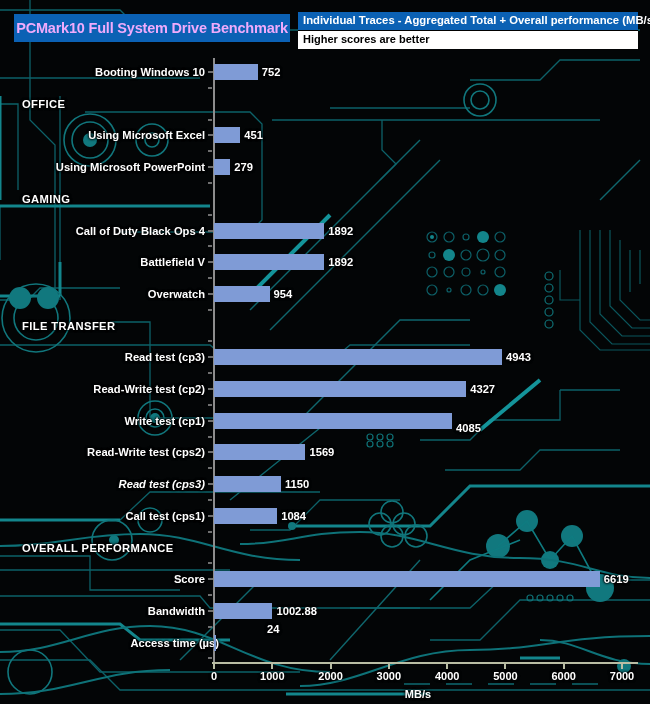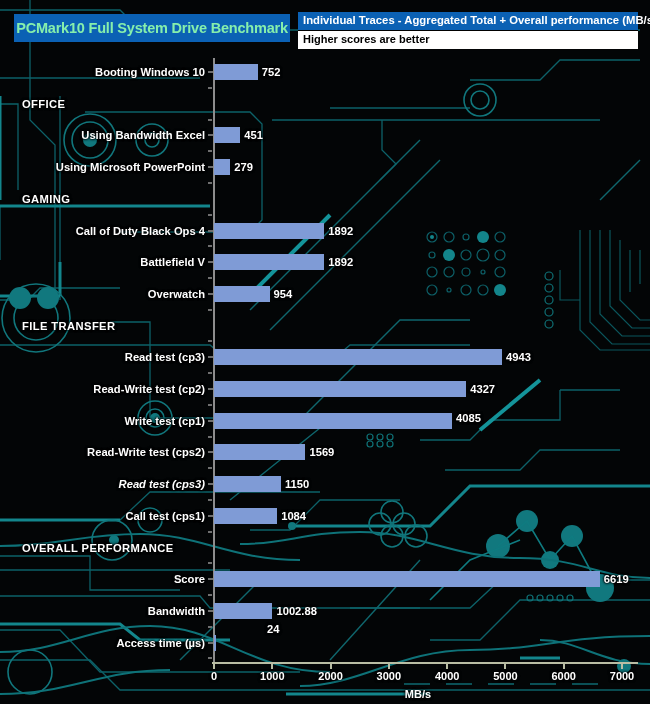--- a/index.html
+++ b/index.html
@@ -9,21 +9,21 @@
     background:#030505;
   }
   #root{position:absolute;inset:0;width:650px;height:704px;overflow:hidden;}
 
   
   #circuit{position:absolute;inset:0;width:650px;height:704px;}
 
   
   .hdr-title{
     position:absolute;left:14px;top:14px;width:276px;height:28px;
-    background:#0b61b4;color:#86efac;font-size:14.5px;font-weight:bold;
+    background:#0b61b4;color:#f0abfc;font-size:14.5px;font-weight:bold;
     display:flex;align-items:center;justify-content:center;
     letter-spacing:-0.2px;
   }
   .hdr-right{position:absolute;left:298px;top:12px;width:340px;}
   .hdr-sub1{
     background:#0b61b4;color:#fff;font-size:11.3px;font-weight:bold;
     padding:2px 4px 3px 5px;line-height:13px;white-space:nowrap;
   }
   .hdr-sub2{
     background:#ffffff;color:#000;font-size:11px;font-weight:bold;
@@ -255,21 +255,21 @@
       <div class="yaxis" style="left: 213px; top: 58px; height: 604px;"></div>
       <div class="ytick" style="left: 208px; top: 71px;"></div>
       <div class="ytick" style="left: 208px; top: 86.85px; width: 4px;"></div>
       <div class="cat-label" style="top: 72px; right: 445px; text-align: right;">Booting Windows 10</div>
       <div class="bar" style="left: 214px; top: 72px; width: 43.8309px; height: 16px; background: rgb(127, 155, 214);"></div>
       <div class="bar-val" style="left: 261.831px; top: 72px;">752</div>
       <div class="ytick" style="left: 208px; top: 118.55px; width: 4px;"></div>
       <div class="cat-label section" style="top: 103.7px; left: 22px;">OFFICE</div>
       <div class="ytick" style="left: 208px; top: 134.4px;"></div>
       <div class="ytick" style="left: 208px; top: 150.25px; width: 4px;"></div>
-      <div class="cat-label" style="top: 135.4px; right: 445px; text-align: right;">Using Bandwidth Excel</div>
+      <div class="cat-label" style="top: 135.4px; right: 445px; text-align: right;">Using Microsoft Excel</div>
       <div class="bar" style="left: 214px; top: 135.4px; width: 26.2869px; height: 16px; background: rgb(127, 155, 214);"></div>
       <div class="bar-val" style="left: 244.287px; top: 135.4px;">451</div>
       <div class="ytick" style="left: 208px; top: 166.1px;"></div>
       <div class="ytick" style="left: 208px; top: 181.95px; width: 4px;"></div>
       <div class="cat-label" style="top: 167.1px; right: 445px; text-align: right;">Using Microsoft PowerPoint</div>
       <div class="bar" style="left: 214px; top: 167.1px; width: 16.2617px; height: 16px; background: rgb(127, 155, 214);"></div>
       <div class="bar-val" style="left: 234.262px; top: 167.1px;">279</div>
       <div class="ytick" style="left: 208px; top: 213.65px; width: 4px;"></div>
       <div class="cat-label section" style="top: 198.8px; left: 22px;">GAMING</div>
       <div class="ytick" style="left: 208px; top: 229.5px;"></div>
@@ -296,21 +296,21 @@
       <div class="bar-val" style="left: 506.106px; top: 357.3px;">4943</div>
       <div class="ytick" style="left: 208px; top: 388px;"></div>
       <div class="ytick" style="left: 208px; top: 403.85px; width: 4px;"></div>
       <div class="cat-label" style="top: 389px; right: 445px; text-align: right;">Read-Write test (cp2)</div>
       <div class="bar" style="left: 214px; top: 389px; width: 252.202px; height: 16px; background: rgb(127, 155, 214);"></div>
       <div class="bar-val" style="left: 470.202px; top: 389px;">4327</div>
       <div class="ytick" style="left: 208px; top: 419.7px;"></div>
       <div class="ytick" style="left: 208px; top: 435.55px; width: 4px;"></div>
       <div class="cat-label" style="top: 420.7px; right: 445px; text-align: right;">Write test (cp1)</div>
       <div class="bar" style="left: 214px; top: 420.7px; width: 238.097px; height: 16px; background: rgb(127, 155, 214);"></div>
-      <div class="bar-val" style="left: 456.097px; top: 418px;">4085</div>
+      <div class="bar-val" style="left: 456.097px; top: 428px;">4085</div>
       <div class="ytick" style="left: 208px; top: 451.4px;"></div>
       <div class="ytick" style="left: 208px; top: 467.25px; width: 4px;"></div>
       <div class="cat-label" style="top: 452.4px; right: 445px; text-align: right;">Read-Write test (cps2)</div>
       <div class="bar" style="left: 214px; top: 452.4px; width: 91.4503px; height: 16px; background: rgb(127, 155, 214);"></div>
       <div class="bar-val" style="left: 309.45px; top: 452.4px;">1569</div>
       <div class="ytick" style="left: 208px; top: 483.1px;"></div>
       <div class="ytick" style="left: 208px; top: 498.95px; width: 4px;"></div>
       <div class="cat-label" style="top: 484.1px; right: 445px; text-align: right; font-style: italic;">Read test (cps3)</div>
       <div class="bar" style="left: 214px; top: 484.1px; width: 67.0286px; height: 16px; background: rgb(127, 155, 214);"></div>
       <div class="bar-val" style="left: 285.029px; top: 484.1px;">1150</div>
@@ -326,21 +326,21 @@
       <div class="cat-label" style="top: 579.2px; right: 445px; text-align: right;">Score</div>
       <div class="bar" style="left: 214px; top: 579.2px; width: 385.793px; height: 16px; background: rgb(127, 155, 214);"></div>
       <div class="bar-val" style="left: 603.793px; top: 579.2px;">6619</div>
       <div class="ytick" style="left: 208px; top: 609.9px;"></div>
       <div class="ytick" style="left: 208px; top: 625.75px; width: 4px;"></div>
       <div class="cat-label" style="top: 610.9px; right: 445px; text-align: right;">Bandwidth</div>
       <div class="bar" style="left: 214px; top: 610.9px; width: 58.4536px; height: 16px; background: rgb(127, 155, 214);"></div>
       <div class="bar-val" style="left: 276.454px; top: 610.9px;">1002.88</div>
       <div class="ytick" style="left: 208px; top: 641.6px;"></div>
       <div class="ytick" style="left: 208px; top: 657.45px; width: 4px;"></div>
-      <div class="cat-label" style="top: 642.6px; right: 445px; text-align: center;">Access time (µs)</div>
+      <div class="cat-label" style="top: 642.6px; right: 431px; text-align: center;">Access time (µs)</div>
       <div class="bar" style="left: 214px; top: 642.6px; width: 2px; height: 16px; background: rgb(127, 155, 214);"></div>
       <div class="bar-val" style="left: 220px; top: 629px; padding-left: 47px;">24</div>
       <div class="xaxis" style="left: 212px; top: 662px; width: 426px;"></div>
       <div class="xtick" style="left: 213px; top: 664px;"></div>
       <div class="xtlabel" style="left: 214px; top: 670px;">0</div>
       <div class="xtick" style="left: 271.286px; top: 664px;"></div>
       <div class="xtlabel" style="left: 272.286px; top: 670px;">1000</div>
       <div class="xtick" style="left: 329.571px; top: 664px;"></div>
       <div class="xtlabel" style="left: 330.571px; top: 670px;">2000</div>
       <div class="xtick" style="left: 387.857px; top: 664px;"></div>

